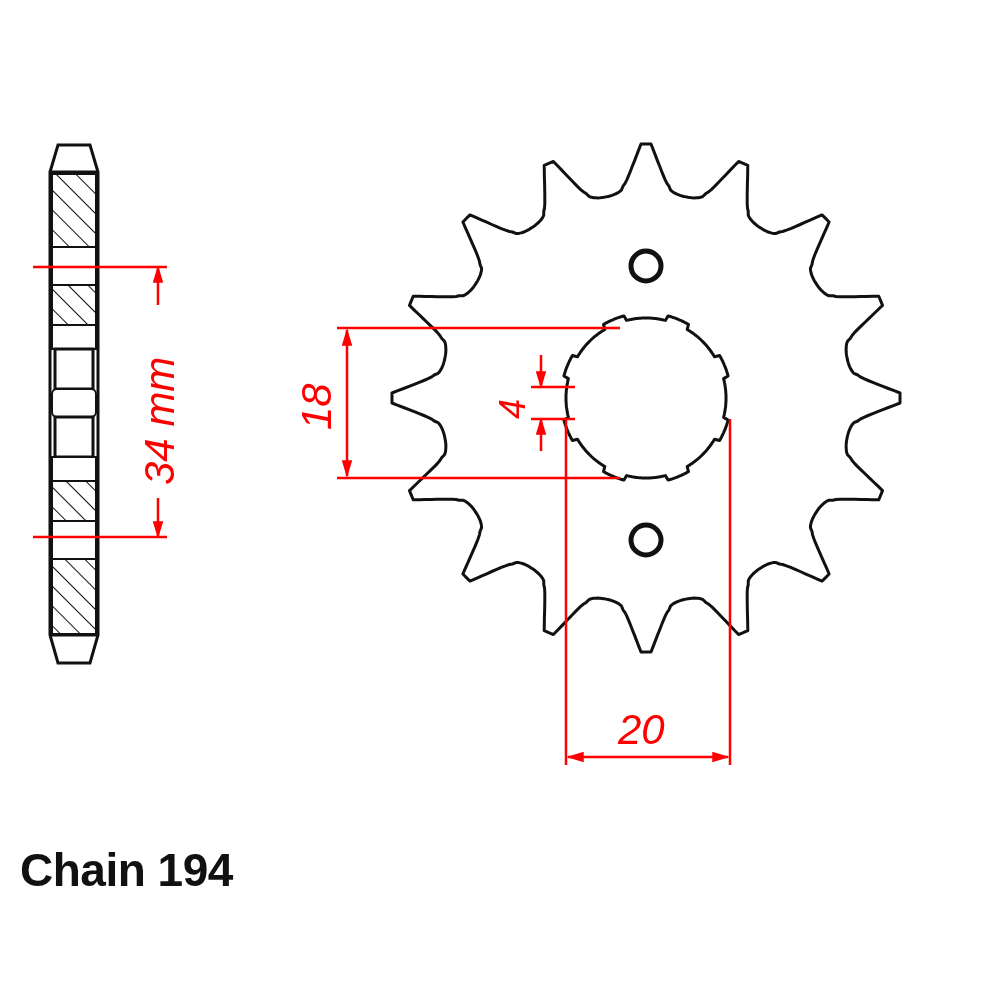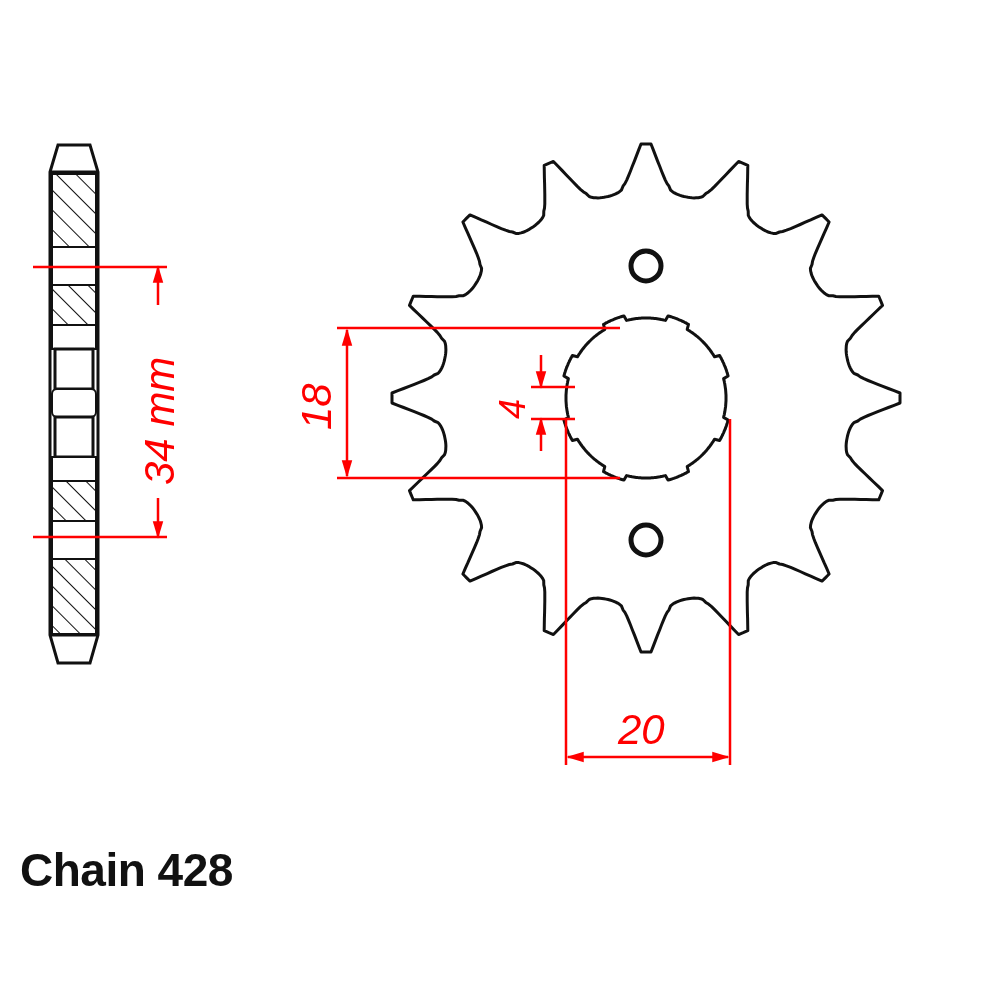--- a/index.html
+++ b/index.html
@@ -73,13 +73,13 @@
   <text class="dim-text" font-size="36" transform="translate(525,419) rotate(-90)">4</text>
 
   <g stroke="#ff0000" stroke-width="2.5" fill="none">
     <line x1="566" y1="419" x2="566" y2="765"></line>
     <line x1="730" y1="419" x2="730" y2="765"></line>
     <line x1="568" y1="757" x2="728" y2="757" marker-start="url(#arrow)" marker-end="url(#arrow)"></line>
   </g>
   <text class="dim-text" font-size="42" x="618" y="744">20</text>
 </svg>
 
-<div class="caption">Chain 428</div>
+<div class="caption">Chain 194</div>
 
 </body></html>

